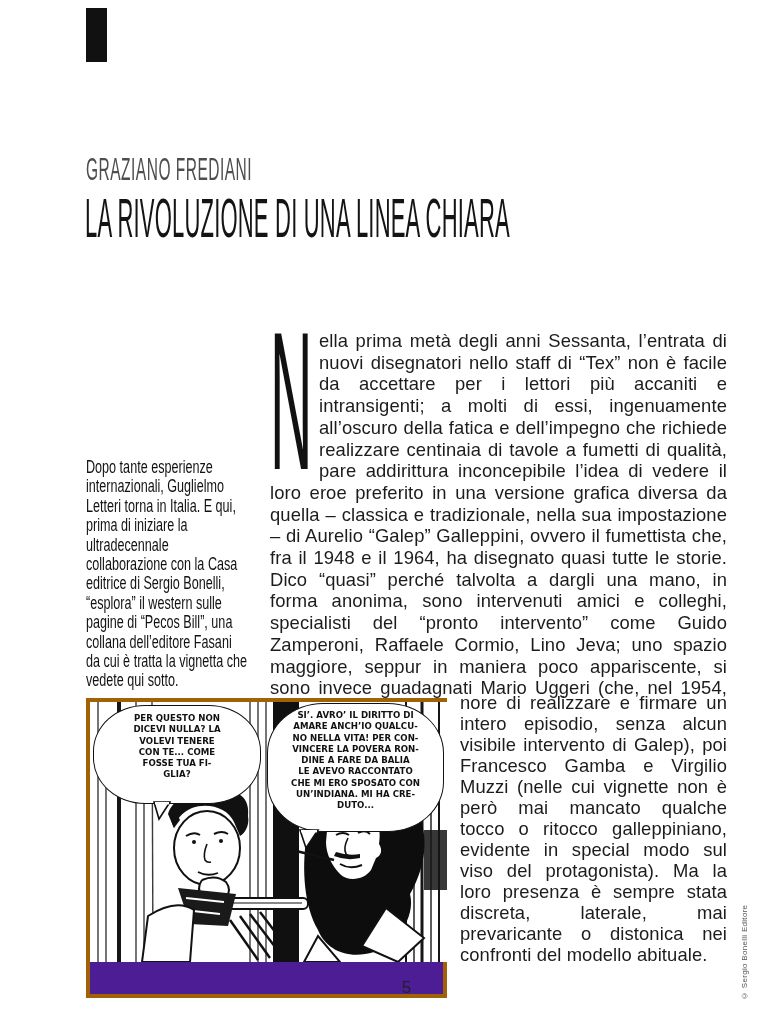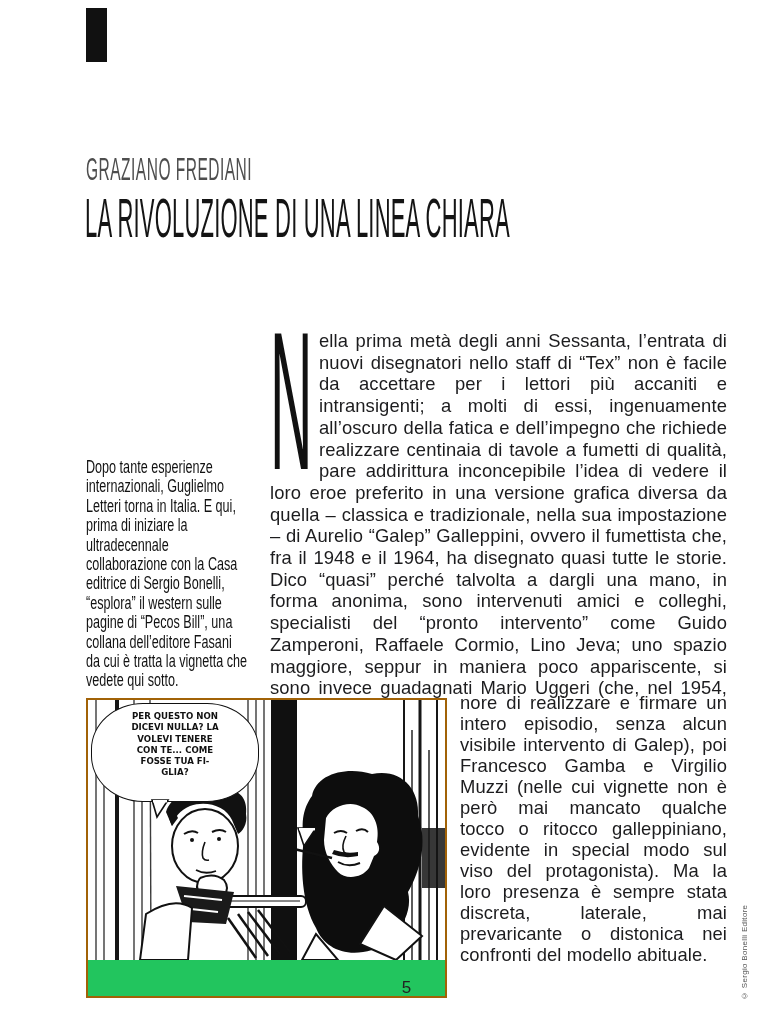--- a/index.html
+++ b/index.html
@@ -18,22 +18,22 @@
           font-weight:400;letter-spacing:0px;}
 
   .body-top{position:absolute;left:270px;top:330px;width:457px;color:#1c1c1e;
           font-size:18.4px;line-height:21.7px;text-align:justify;letter-spacing:0.1px;}
   .drop-cap{float:left;width:40px;height:142px;margin-right:9px;margin-top:2px;
           font-size:196px;line-height:140px;color:#111;transform:scaleX(0.30);
           transform-origin:left top;font-weight:400;}
   .body-right{position:absolute;left:460px;top:692px;width:267px;color:#1c1c1e;
           font-size:18.4px;line-height:21px;text-align:justify;letter-spacing:0.1px;}
 
-  .comic{position:absolute;left:86px;top:698px;width:361px;height:300px;background:#22c55e;
-          border:2px solid #a16207;box-sizing:border-box;}
+  .comic{position:absolute;left:86px;top:698px;width:361px;height:300px;background:#4c1d95;
+          border:4px solid #a16207;box-sizing:border-box;}
   .comic svg.art{position:absolute;left:0;top:0;width:357px;height:260px;}
   .bubble{position:absolute;background:#fff;border:1.6px solid #111;box-sizing:border-box;
           color:#111;font-family:"DejaVu Sans",sans-serif;font-weight:bold;
           font-size:8.6px;line-height:11.3px;text-align:center;white-space:pre-line;
           display:flex;align-items:flex-start;justify-content:center;}
   .bubble-left{left:3px;top:3px;width:168px;height:99px;border-radius:52px/46px;padding:7px 6px;}
   .bubble-right{left:177px;top:1px;width:177px;height:129px;border-radius:56px/50px;padding:6px 5px;}
   .tail{position:absolute;width:22px;height:22px;overflow:visible;}
 
   .page-number{position:absolute;left:86px;top:978px;width:641px;text-align:center;
@@ -134,20 +134,29 @@
 DICEVI NULLA? LA
 VOLEVI TENERE
 CON TE... COME
 FOSSE TUA FI-
 GLIA?</div>
     <svg class="tail" style="left:62px;top:100px;">
       <path d="M2,0 L18,0 L7,17 Z" fill="#fff" stroke="#111" stroke-width="1.6"></path>
       <rect x="3" y="0" width="14" height="2.4" fill="#fff"></rect>
     </svg>
 
+    <div class="bubble bubble-right">SI’. AVRO’ IL DIRITTO DI
+AMARE ANCH’IO QUALCU-
+NO NELLA VITA! PER CON-
+VINCERE LA POVERA RON-
+DINE A FARE DA BALIA
+LE AVEVO RACCONTATO
+CHE MI ERO SPOSATO CON
+UN’INDIANA. MI HA CRE-
+DUTO...</div>
     <svg class="tail" style="left:208px;top:128px;">
       <path d="M2,0 L20,0 L8,18 Z" fill="#fff" stroke="#111" stroke-width="1.6"></path>
       <rect x="3" y="0" width="16" height="2.4" fill="#fff"></rect>
     </svg>
   </div>
 
   <div class="page-number">5</div>
 
   <div class="copyright">© Sergio Bonelli Editore</div>
 

